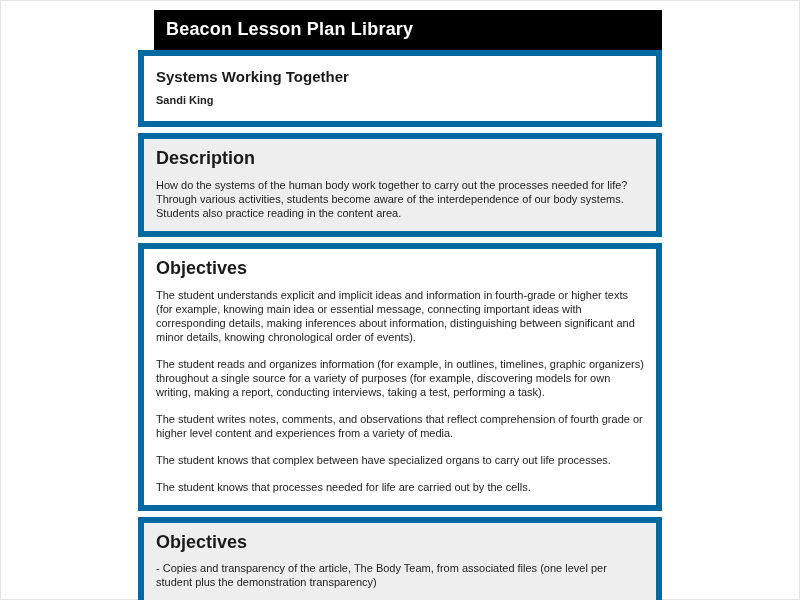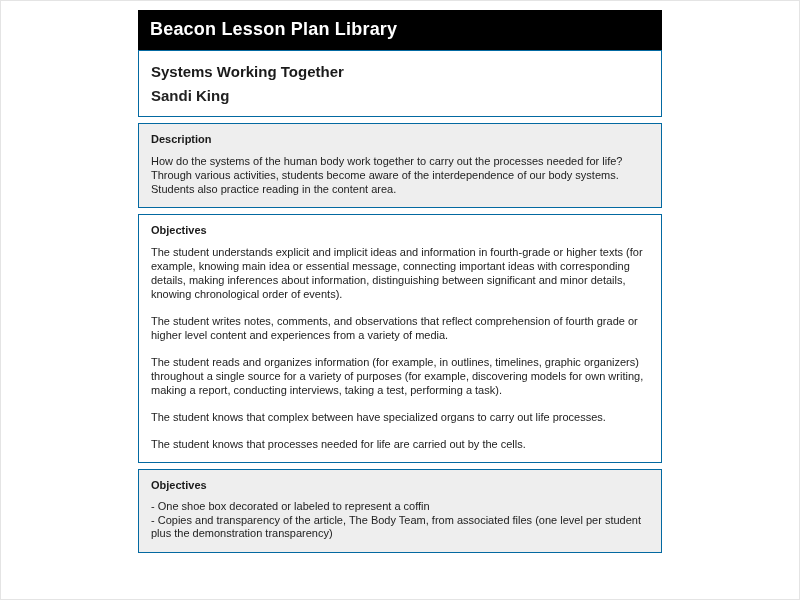--- a/index.html
+++ b/index.html
@@ -23,43 +23,44 @@
     left: 138px; top: 10px;
     width: 524px;
   }
   .masthead {
     background: #000000;
     color: #ffffff;
     font-size: 18px;
     font-weight: bold;
     padding: 9px 12px 10px 12px;
     letter-spacing: 0.2px;
+    margin-left: 16px;
   }
   .box {
-    border: 1px solid #0369a1;
+    border: 6px solid #0369a1;
     padding: 9px 12px 11px 12px;
     margin-bottom: 6px;
   }
   .box.white { background: #ffffff; }
   .box.gray  { background: #eeeeee; }
   .title-box { margin-bottom: 6px; padding: 12px 12px 14px 12px; }
   h1 {
     font-size: 15px;
     margin: 0 0 9px 0;
     font-weight: bold;
     color: #1a1a1a;
   }
   h2 {
-    font-size: 11px;
+    font-size: 18px;
     margin: 0 0 9px 0;
     font-weight: bold;
     color: #1a1a1a;
   }
   .author {
-    font-size: 15px;
+    font-size: 11px;
     font-weight: bold;
     line-height: 13px;
   }
   p.body-text {
     font-size: 11px;
     line-height: 14px;
     margin: 4px 0 13px 0;
   }
   p.body-text:last-child { margin-bottom: 0; }
   .mat {
@@ -83,27 +84,26 @@
     </div>
 
     <div class="box gray">
       <h2>Description</h2>
       <p class="body-text">How do the systems of the human body work together to carry out the processes needed for life? Through various activities, students become aware of the interdependence of our body systems. Students also practice reading in the content area.</p>
     </div>
 
     <div class="box white">
       <h2>Objectives</h2>
       <p class="body-text">The student understands explicit and implicit ideas and information in fourth-grade or higher texts (for example, knowing main idea or essential message, connecting important ideas with corresponding details, making inferences about information, distinguishing between significant and minor details, knowing chronological order of events).</p>
+      <p class="body-text">The student reads and organizes information (for example, in outlines, timelines, graphic organizers) throughout a single source for a variety of purposes (for example, discovering models for own writing, making a report, conducting interviews, taking a test, performing a task).</p>
       <p class="body-text">The student writes notes, comments, and observations that reflect comprehension of fourth grade or higher level content and experiences from a variety of media.</p>
-      <p class="body-text">The student reads and organizes information (for example, in outlines, timelines, graphic organizers) throughout a single source for a variety of purposes (for example, discovering models for own writing, making a report, conducting interviews, taking a test, performing a task).</p>
       <p class="body-text">The student knows that complex between have specialized organs to carry out life processes.</p>
       <p class="body-text">The student knows that processes needed for life are carried out by the cells.</p>
     </div>
 
     <div class="box gray">
       <h2>Objectives</h2>
-      <div class="mat">- One shoe box decorated or labeled to represent a coffin</div>
       <div class="mat">- Copies and transparency of the article, The Body Team, from associated files (one level per student plus the demonstration transparency)</div>
 
     </div>
 
   </div>
 </div>
 
 </body></html>

